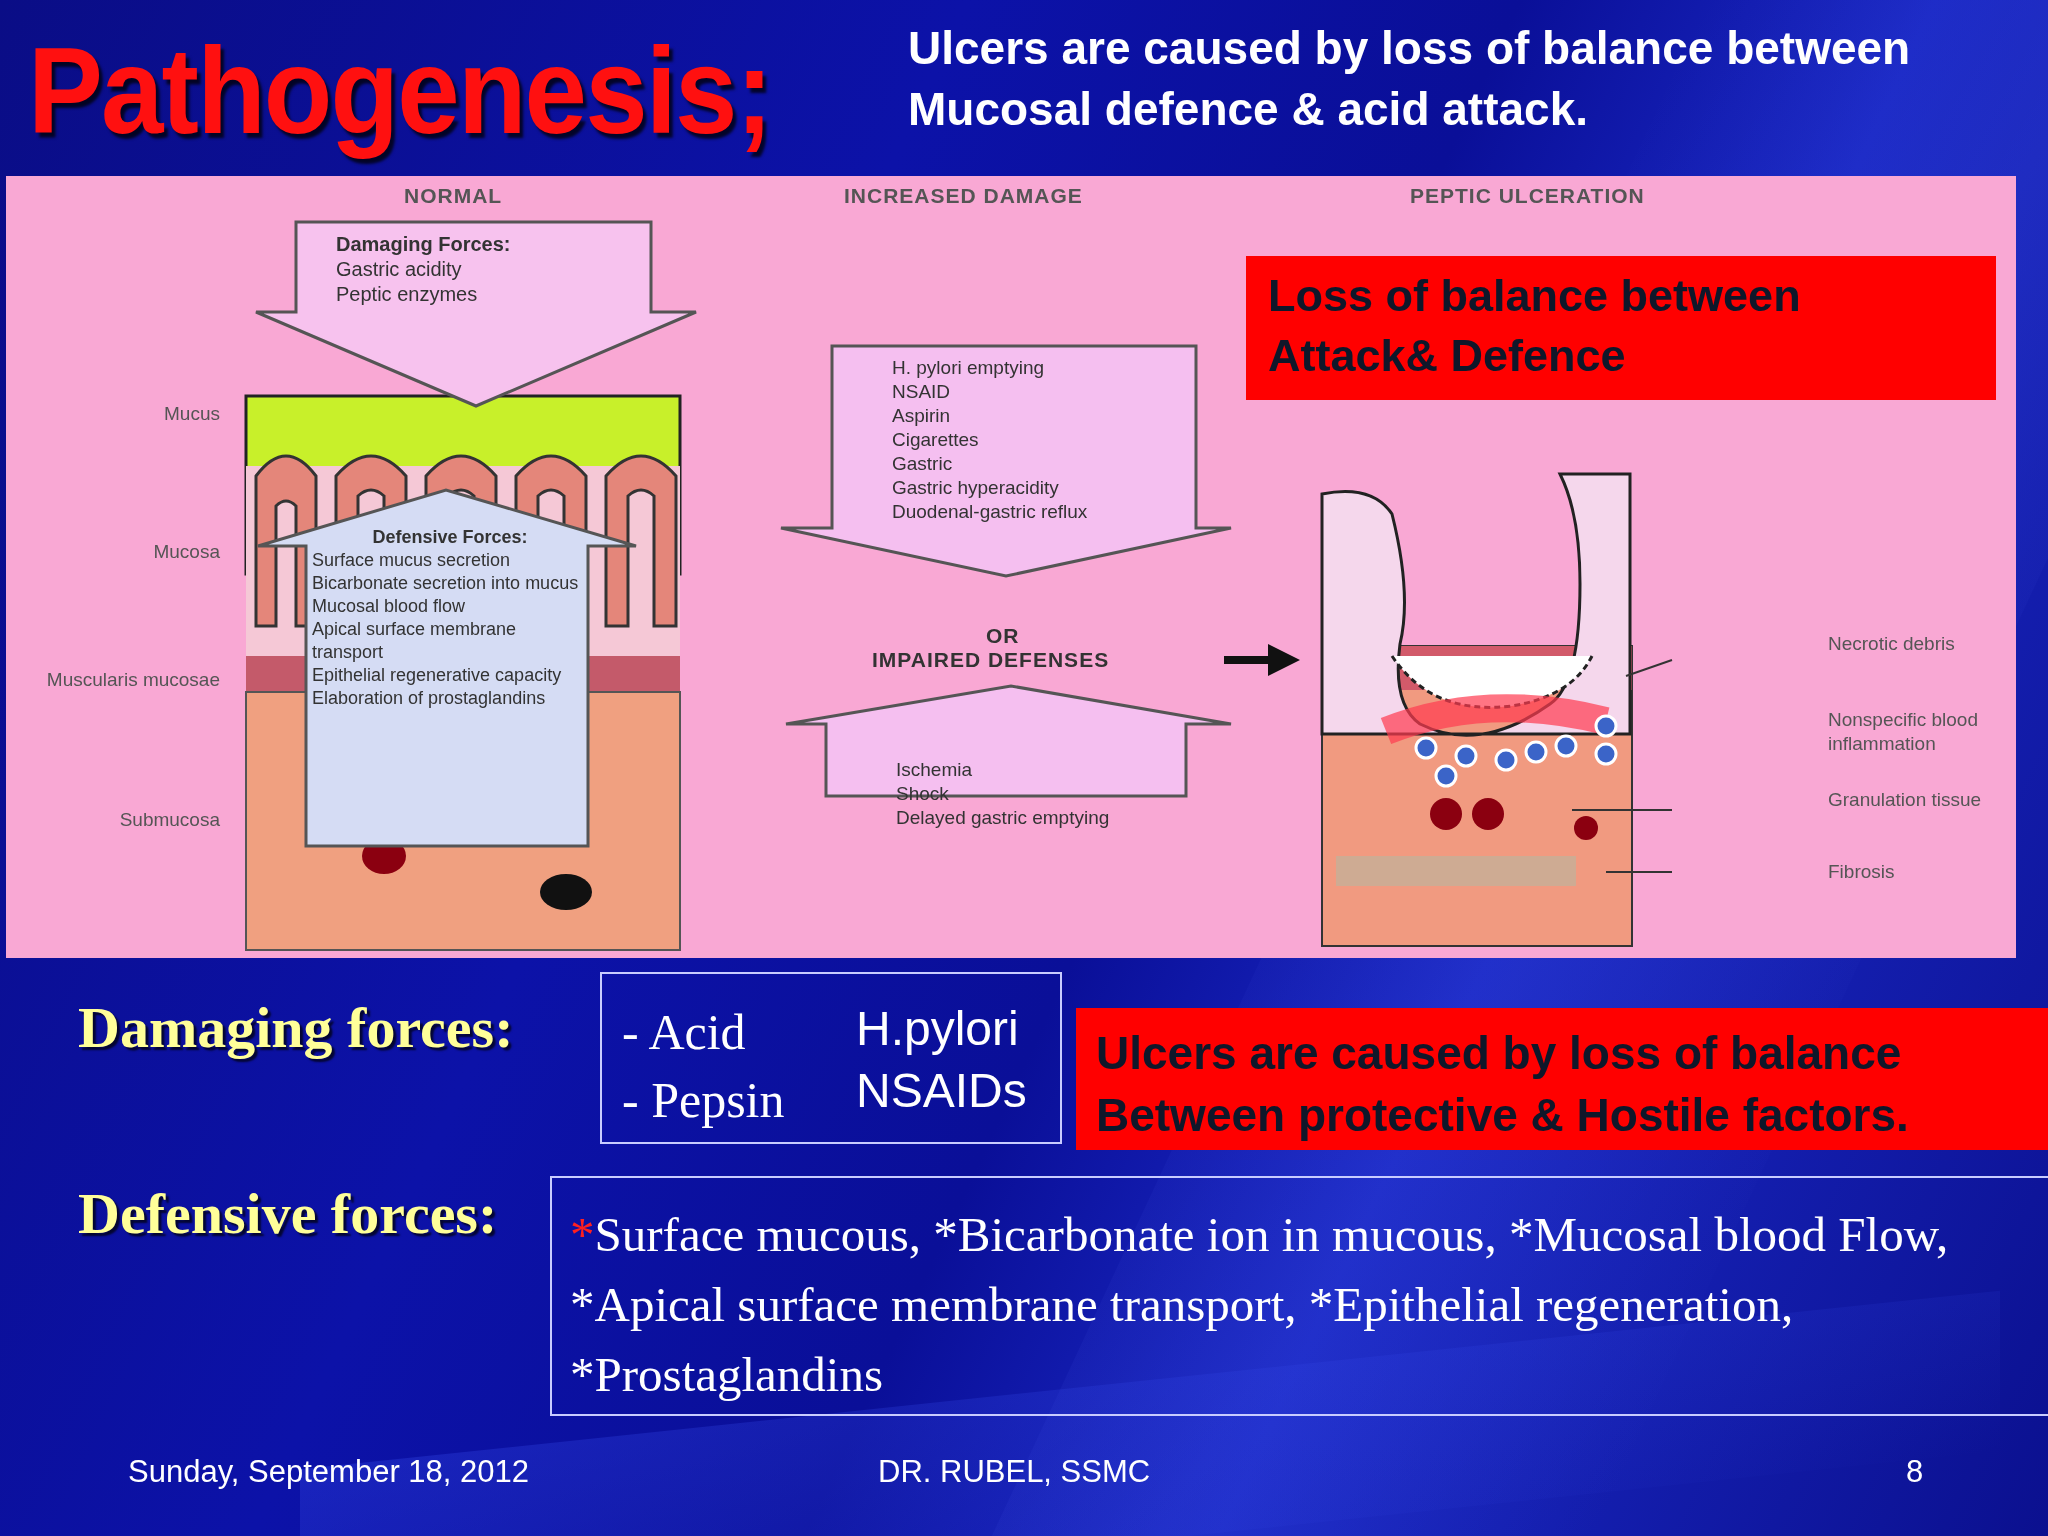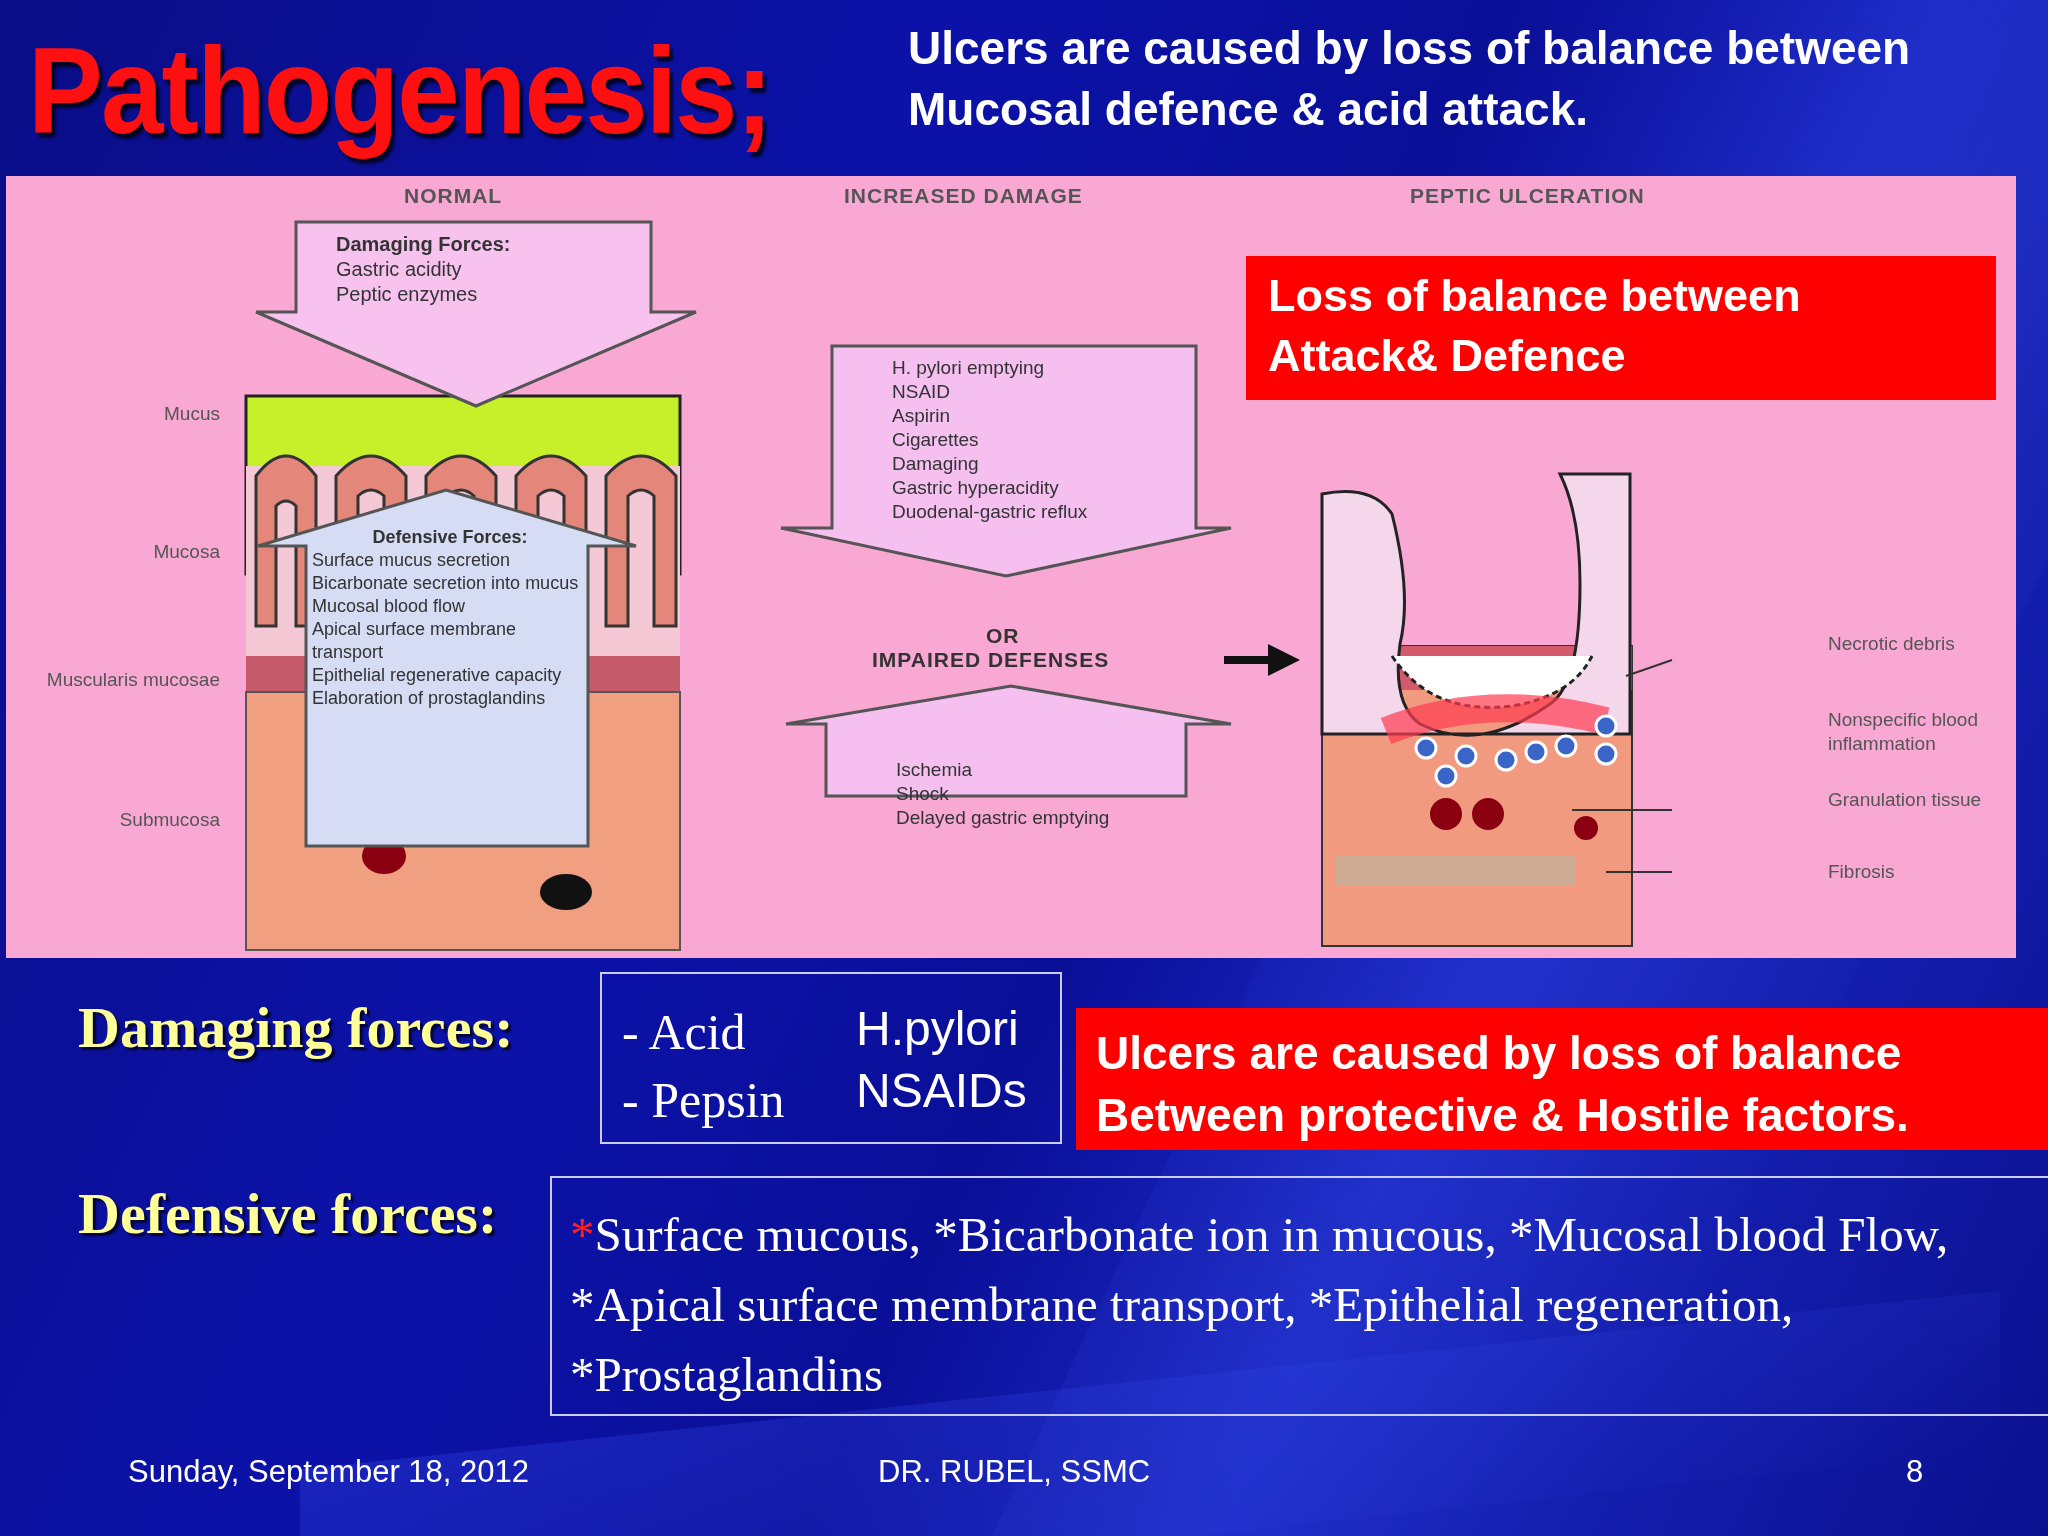--- a/index.html
+++ b/index.html
@@ -14,21 +14,21 @@
 
   .title { position:absolute; left:28px; top:30px; font-size:122px; font-weight:bold; color:#ff1010;
            letter-spacing:-2px; text-shadow:4px 5px 3px rgba(0,0,0,0.75); line-height:1; transform:scaleX(0.92); transform-origin:left; }
   .subtitle { position:absolute; left:908px; top:18px; width:1120px; font-size:46px; font-weight:bold; color:#fff; line-height:61px; }
 
   .figure { position:absolute; left:6px; top:176px; width:2010px; height:782px; background:#f9a8d4; overflow:hidden; }
   .fig-heading { position:absolute; font-size:21px; font-weight:bold; color:#555; letter-spacing:1px; filter:blur(0.6px); }
   .fig-label { position:absolute; font-size:19px; color:#555; text-align:right; filter:blur(0.6px); line-height:24px; }
   .fig-text { position:absolute; font-size:20px; color:#333; line-height:25px; filter:blur(0.5px); }
 
-  .callout-red { position:absolute; background:#ff0000; color:#ffffff; font-weight:bold; }
+  .callout-red { position:absolute; background:#ff0000; color:#0f172a; font-weight:bold; }
   .callout1 { left:1246px; top:256px; width:750px; height:144px; font-size:45px; line-height:60px; padding:10px 0 0 22px; box-sizing:border-box; }
   .callout2 { left:1076px; top:1008px; width:972px; height:142px; font-size:46px; line-height:62px; padding:14px 8px 0 20px; box-sizing:border-box; }
 
   .label-yellow { position:absolute; font-family:"Liberation Serif", serif; font-weight:bold; color:#ffff99; font-size:58px; text-shadow:3px 3px 2px rgba(0,0,0,0.7); }
   .dmg-box { position:absolute; left:600px; top:972px; width:462px; height:172px; border:2px solid #c8ccff; box-sizing:border-box; }
   .dmg-col { position:absolute; font-size:50px; color:#fff; line-height:68px; }
   .serif { font-family:"Liberation Serif", serif; }
   .def-box { position:absolute; left:550px; top:1176px; width:1498px; height:240px; border:2px solid #c8ccff; border-right:none; box-sizing:border-box; }
   .def-text { position:absolute; left:570px; top:1200px; width:1440px; font-family:"Liberation Serif", serif; font-size:49px; color:#fff; line-height:70px; }
   .red-star { color:#ff2020; }
@@ -126,21 +126,21 @@
     <div>Apical surface membrane transport</div>
     <div>Epithelial regenerative capacity</div>
     <div>Elaboration of prostaglandins</div>
   </div>
 
   <div class="fig-text" style="left:886px;top:180px;font-size:19px;line-height:24px;">
     <div>H. pylori emptying</div>
     <div>NSAID</div>
     <div>Aspirin</div>
     <div>Cigarettes</div>
-    <div>Damaging</div>
+    <div>Gastric</div>
     <div>Gastric hyperacidity</div>
     <div>Duodenal-gastric reflux</div>
   </div>
 
   <div class="fig-heading" style="left:980px;top:448px;color:#333;">OR</div>
   <div class="fig-heading" style="left:838px;top:472px;color:#333;margin-left:28px;">IMPAIRED DEFENSES</div>
 
   <div class="fig-text" style="left:890px;top:582px;font-size:19px;line-height:24px;">
     <div>Ischemia</div>
     <div>Shock</div>

